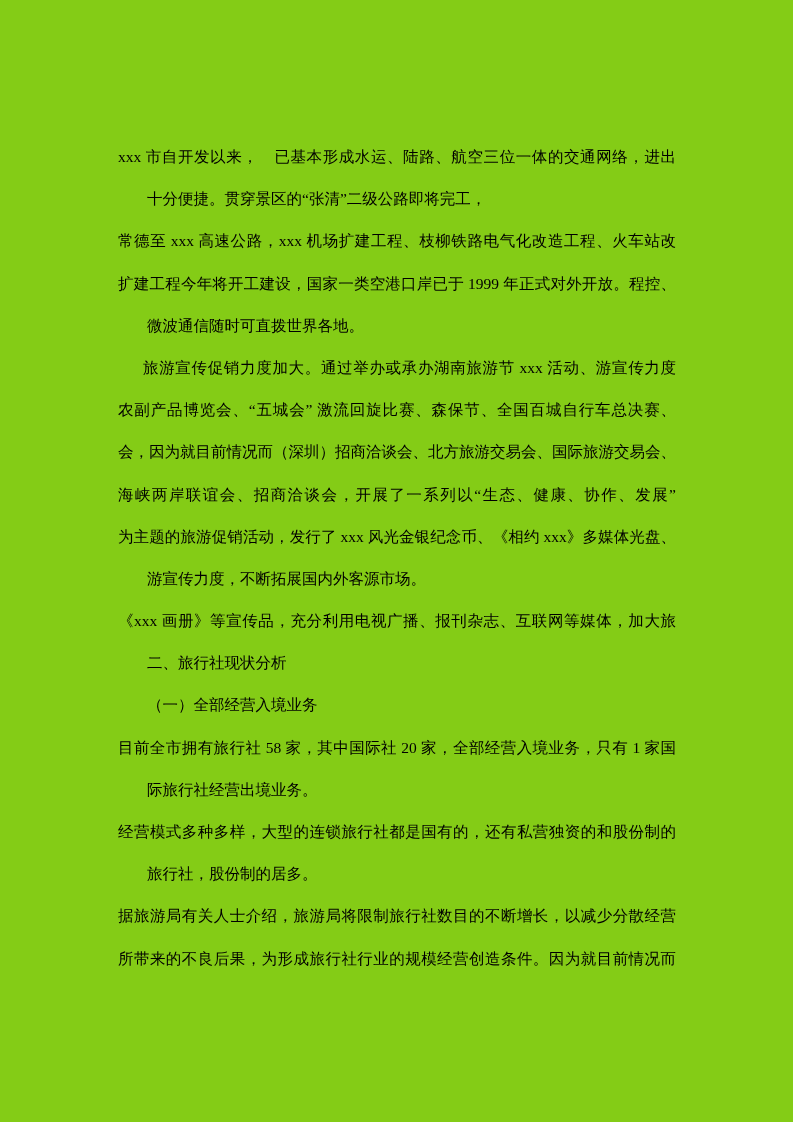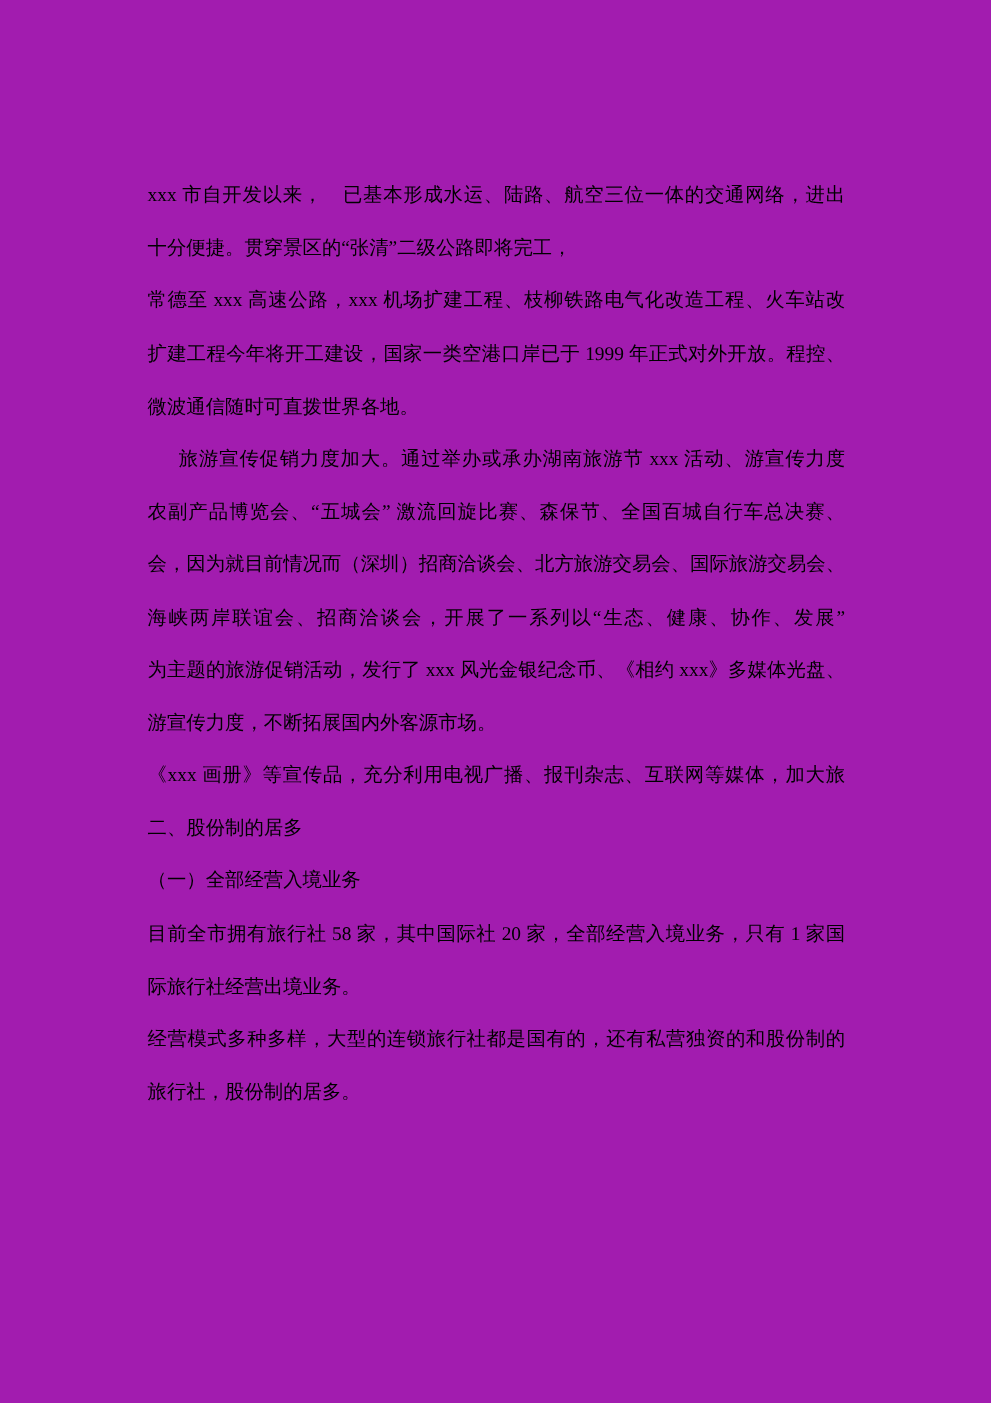--- a/index.html
+++ b/index.html
@@ -11,21 +11,21 @@
     height: 1122px;
     background: #ffffff;
     position: relative;
     overflow: hidden;
     font-family: "Liberation Serif", "DejaVu Serif", serif;
     color: #000000;
   }
   .page {
     position: absolute;
     inset: 0;
-    background: #a21caf;
+    background: #84cc16;
   }
   .text-block {
     position: absolute;
     left: 118px;
     top: 136px;
     width: 558px;
     font-size: 15.5px;
     line-height: 42.2px;
     letter-spacing: 0;
   }
@@ -36,20 +36,21 @@
   .line {
     text-align: justify;
     text-align-last: justify;
     height: 42.2px;
     overflow: visible;
     white-space: normal;
   }
   .line.last {
     text-align: left;
     text-align-last: left;
+    margin-left: 29px;
   }
   .line.indent {
     text-indent: 25px;
   }
 </style>
 </head>
 <body>
 
 <div class="page">
   <div class="text-block">
@@ -65,27 +66,31 @@
       <div class="paragraph">
         <div class="line indent">旅游宣传促销力度加大。通过举办或承办湖南旅游节 xxx 活动、游宣传力度</div>
         <div class="line">农副产品博览会、“五城会” 激流回旋比赛、森保节、全国百城自行车总决赛、</div>
         <div class="line">会，因为就目前情况而（深圳）招商洽谈会、北方旅游交易会、国际旅游交易会、</div>
         <div class="line">海峡两岸联谊会、招商洽谈会，开展了一系列以“生态、健康、协作、发展”</div>
         <div class="line">为主题的旅游促销活动，发行了 xxx 风光金银纪念币、《相约 xxx》多媒体光盘、</div>
         <div class="line last">游宣传力度，不断拓展国内外客源市场。</div>
         <div class="line">《xxx 画册》等宣传品，充分利用电视广播、报刊杂志、互联网等媒体，加大旅</div>
       </div>
       <div class="paragraph">
-        <div class="line last">二、股份制的居多</div>
+        <div class="line last">二、旅行社现状分析</div>
       </div>
       <div class="paragraph">
         <div class="line last">（一）全部经营入境业务</div>
       </div>
       <div class="paragraph">
         <div class="line">目前全市拥有旅行社 58 家，其中国际社 20 家，全部经营入境业务，只有 1 家国</div>
         <div class="line last">际旅行社经营出境业务。</div>
       </div>
       <div class="paragraph">
         <div class="line">经营模式多种多样，大型的连锁旅行社都是国有的，还有私营独资的和股份制的</div>
         <div class="line last">旅行社，股份制的居多。</div>
       </div>
+      <div class="paragraph">
+        <div class="line">据旅游局有关人士介绍，旅游局将限制旅行社数目的不断增长，以减少分散经营</div>
+        <div class="line">所带来的不良后果，为形成旅行社行业的规模经营创造条件。因为就目前情况而</div>
+      </div>
     </div>
 </div>
 
 </body></html>

